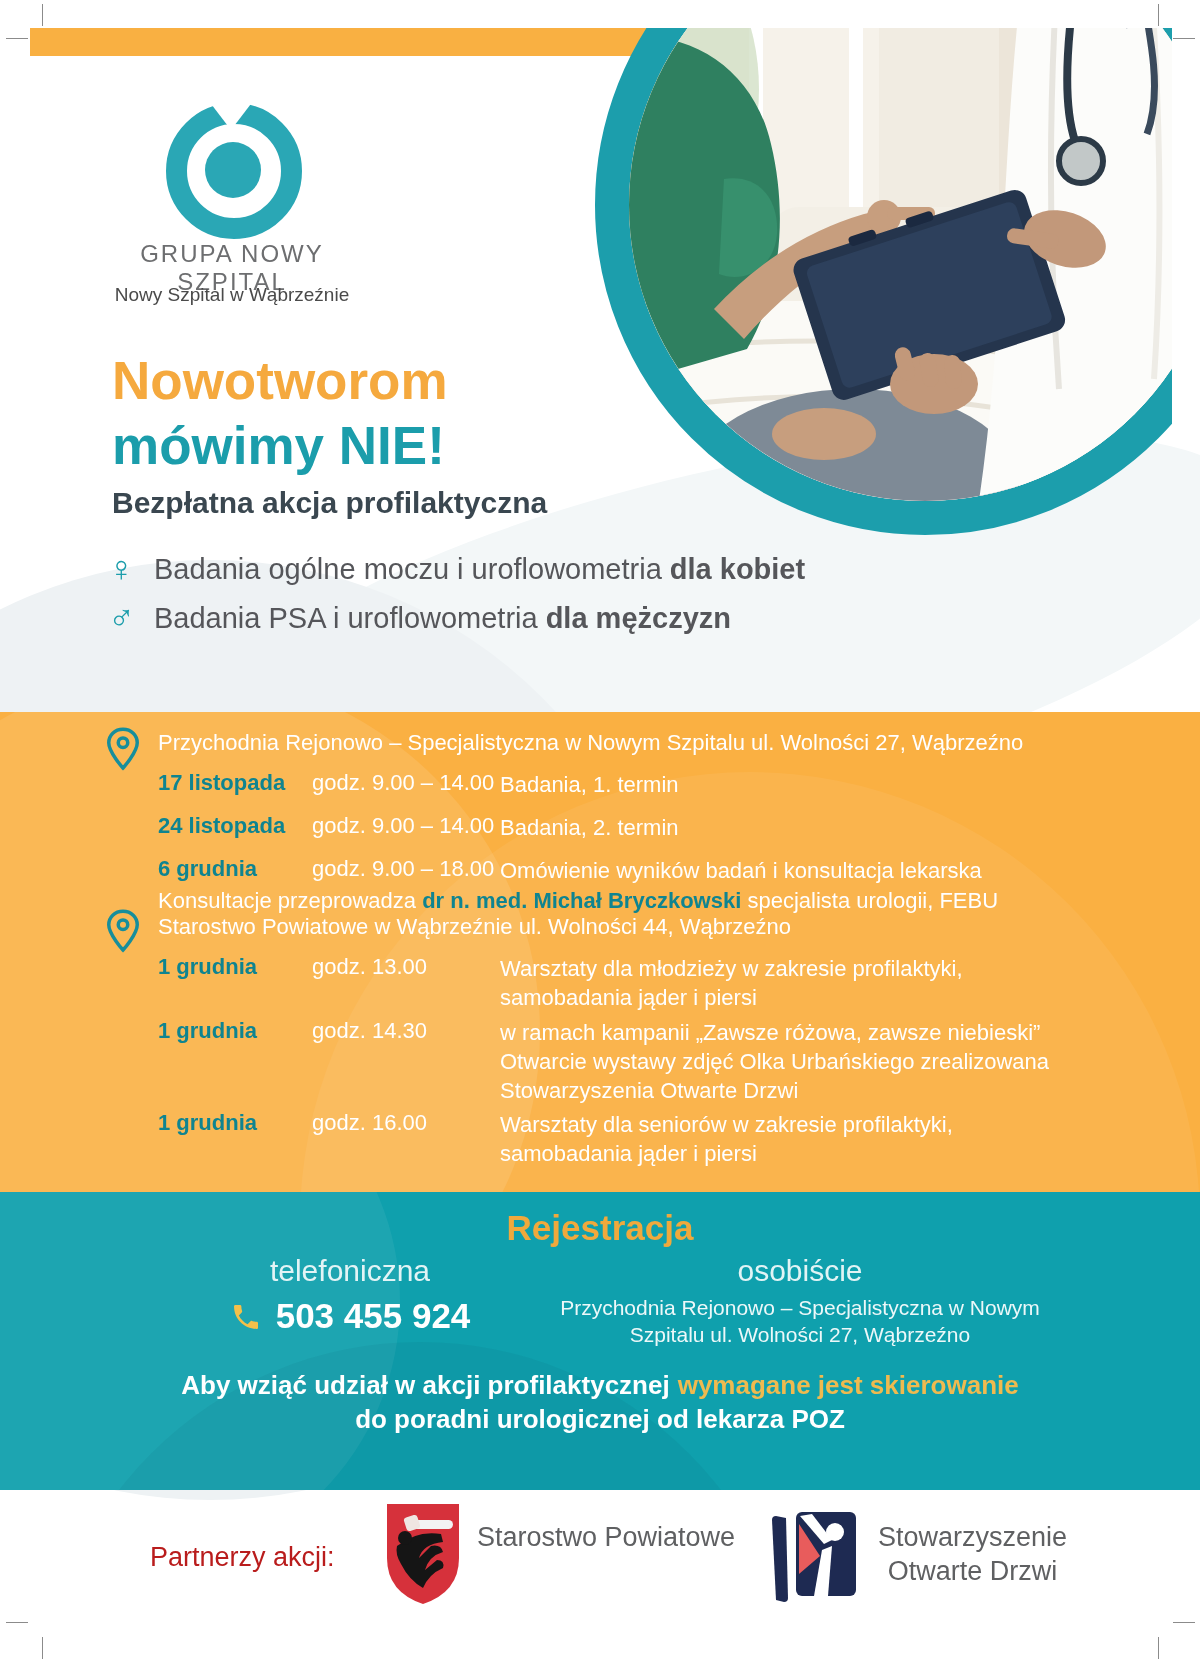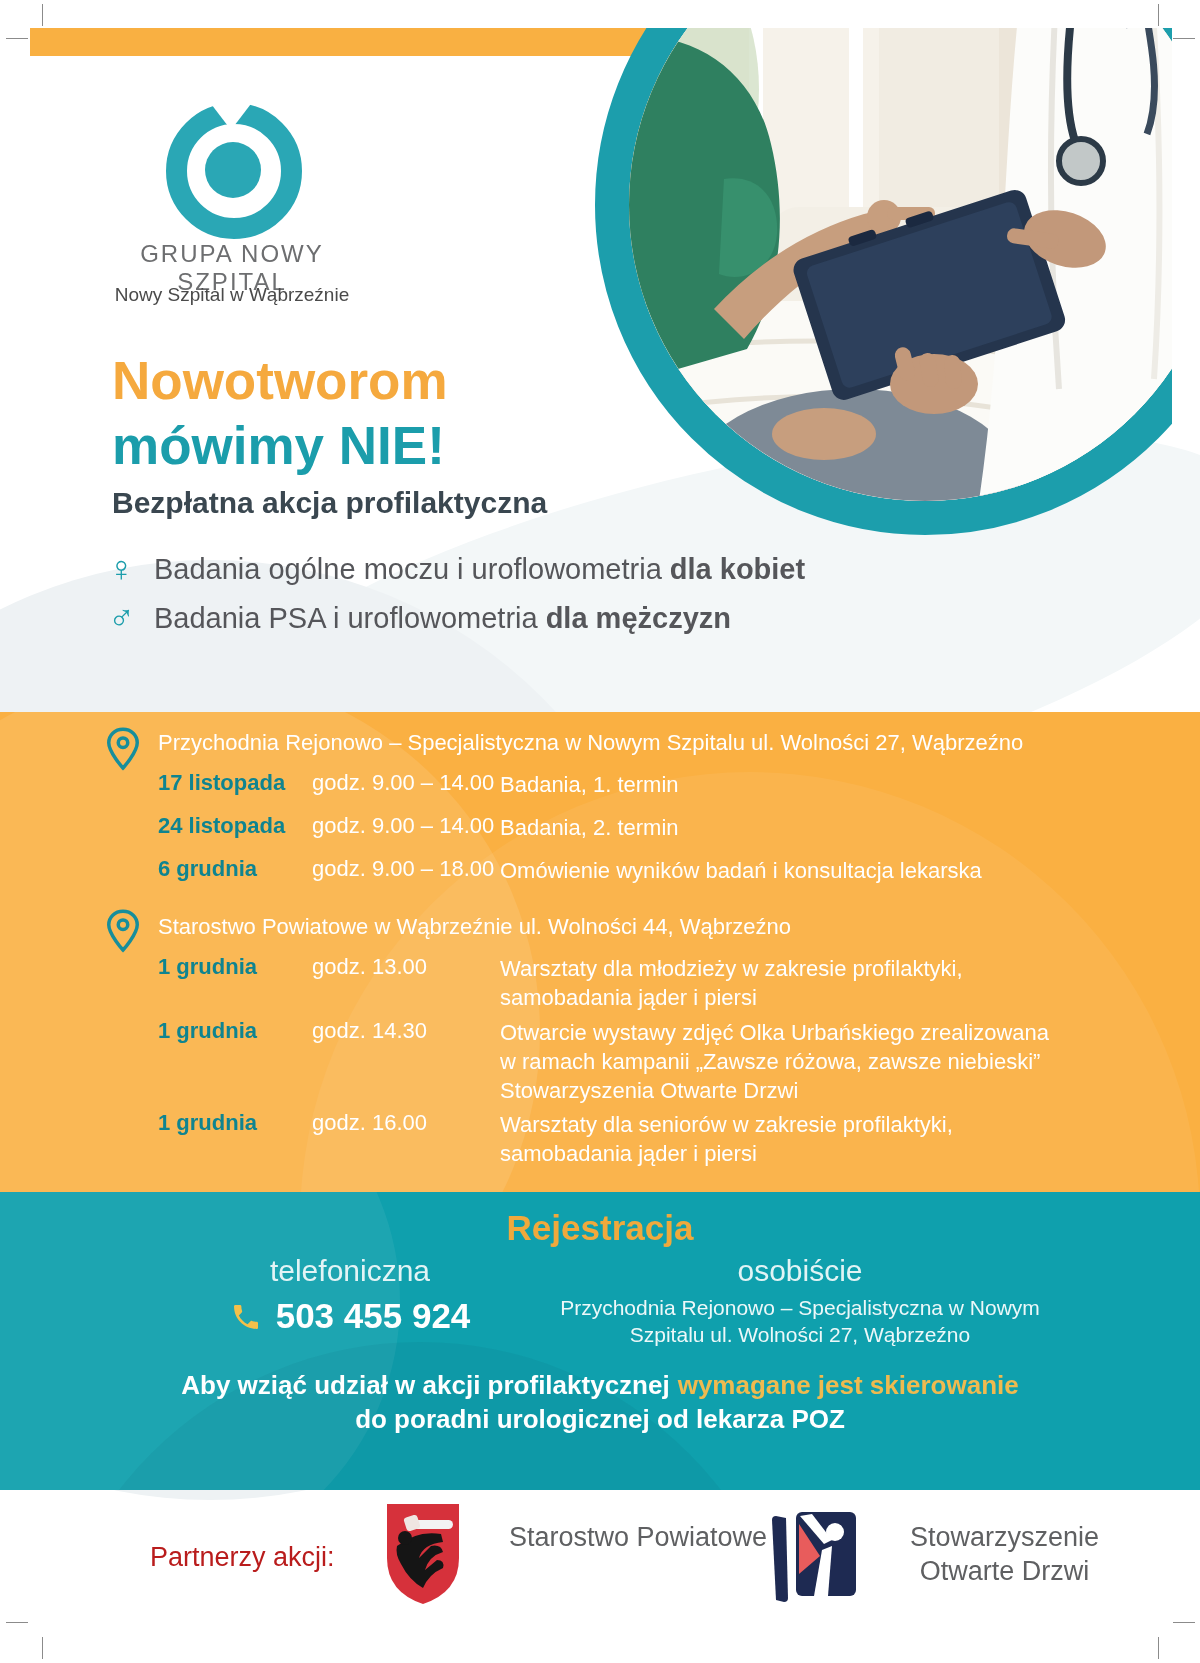--- a/index.html
+++ b/index.html
@@ -83,21 +83,21 @@
   .reg-addr{position:absolute;left:560px;top:102px;width:480px;text-align:center;
     font-size:21px;line-height:27px;color:rgba(255,255,255,0.92);}
   .reg-note1{position:absolute;left:0;top:178px;width:1200px;text-align:center;
     font-size:26px;font-weight:bold;color:#ffffff;}
   .reg-note1 .hl{color:#EFBA4F;margin-left:8px;}
   .reg-note2{position:absolute;left:0;top:212px;width:1200px;text-align:center;
     font-size:26px;font-weight:bold;color:#ffffff;}
 
   
   .partners-label{position:absolute;left:150px;top:1542px;font-size:27px;color:#b91c1c;z-index:2;}
-  .partner-name{position:absolute;font-size:27px;line-height:34px;color:#5f6062;z-index:2;margin-left:32px;}
+  .partner-name{position:absolute;font-size:27px;line-height:34px;color:#5f6062;z-index:2;}
   .partner-logo{position:absolute;z-index:2;}
 </style>
 </head>
 <body>
 
 <div class="decor-pale-swoosh"></div>
 <div class="decor-pale-circle"></div>
 
 <div>
     <div class="crop v" style="left:42px;top:4px;"></div>
@@ -204,41 +204,46 @@
     <span class="sdate">24 listopada</span>
     <span class="stime">godz. 9.00 – 14.00</span>
     <span class="sdesc"><span>Badania, 2. termin</span></span>
   </div>
   <div class="srow" style="top:144px;">
     <span class="sdate">6 grudnia</span>
     <span class="stime">godz. 9.00 – 18.00</span>
     <span class="sdesc"><span>Omówienie wyników badań i konsultacja lekarska</span></span>
   </div>
 
+  <div class="loc-note" style="top:176px;">
+    <span>Konsultacje przeprowadza</span>
+    <span class="doc">dr n. med. Michał Bryczkowski</span>
+    <span>specjalista urologii, FEBU</span>
+  </div>
 
   <svg class="pin" style="left:104px;top:196px;" viewBox="0 0 24 28">
     <path d="M12 1.5C6.8 1.5 3 5.3 3 10c0 6 9 16 9 16s9-10 9-16c0-4.7-3.8-8.5-9-8.5z" fill="none" stroke="#178E9B" stroke-width="2.2"></path>
     <circle cx="12" cy="10" r="3" fill="none" stroke="#178E9B" stroke-width="2.2"></circle>
   </svg>
   <div class="loc-header" style="top:202px;">Starostwo Powiatowe w Wąbrzeźnie ul. Wolności 44, Wąbrzeźno</div>
 
   <div class="srow" style="top:242px;">
     <span class="sdate">1 grudnia</span>
     <span class="stime">godz. 13.00</span>
     <span class="sdesc">
       <div>Warsztaty dla młodzieży w zakresie profilaktyki,</div>
       <div>samobadania jąder i piersi</div>
     </span>
   </div>
   <div class="srow" style="top:306px;">
     <span class="sdate">1 grudnia</span>
     <span class="stime">godz. 14.30</span>
     <span class="sdesc">
+      <div>w ramach kampanii „Zawsze różowa, zawsze niebieski”</div>
       <div>Otwarcie wystawy zdjęć Olka Urbańskiego zrealizowana</div>
-      <div>w ramach kampanii „Zawsze różowa, zawsze niebieski”</div>
       <div>Stowarzyszenia Otwarte Drzwi</div>
     </span>
   </div>
   <div class="srow" style="top:398px;">
     <span class="sdate">1 grudnia</span>
     <span class="stime">godz. 16.00</span>
     <span class="sdesc">
       <div>Warsztaty dla seniorów w zakresie profilaktyki,</div>
       <div>samobadania jąder i piersi</div>
     </span>

